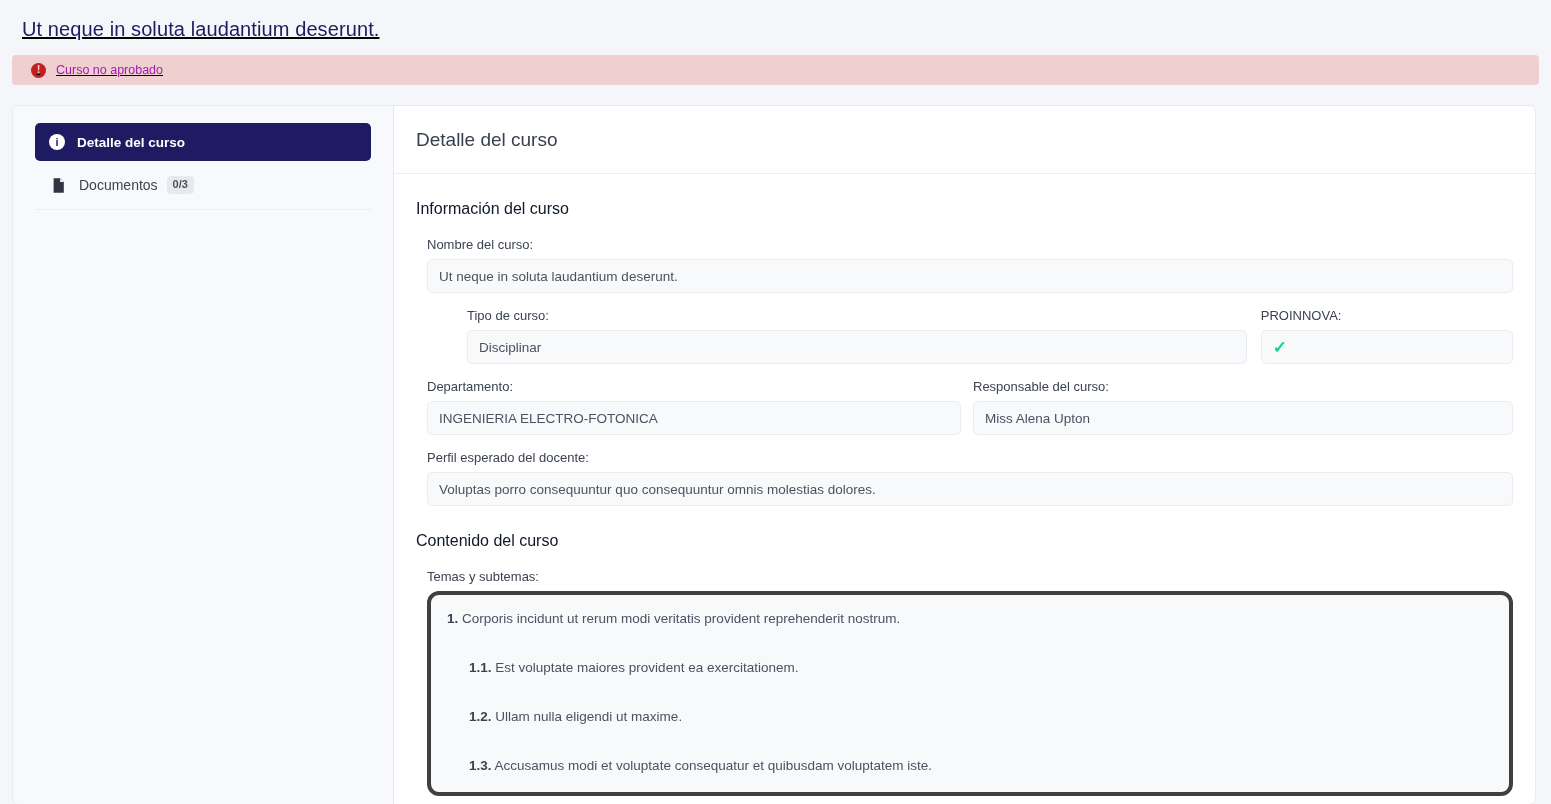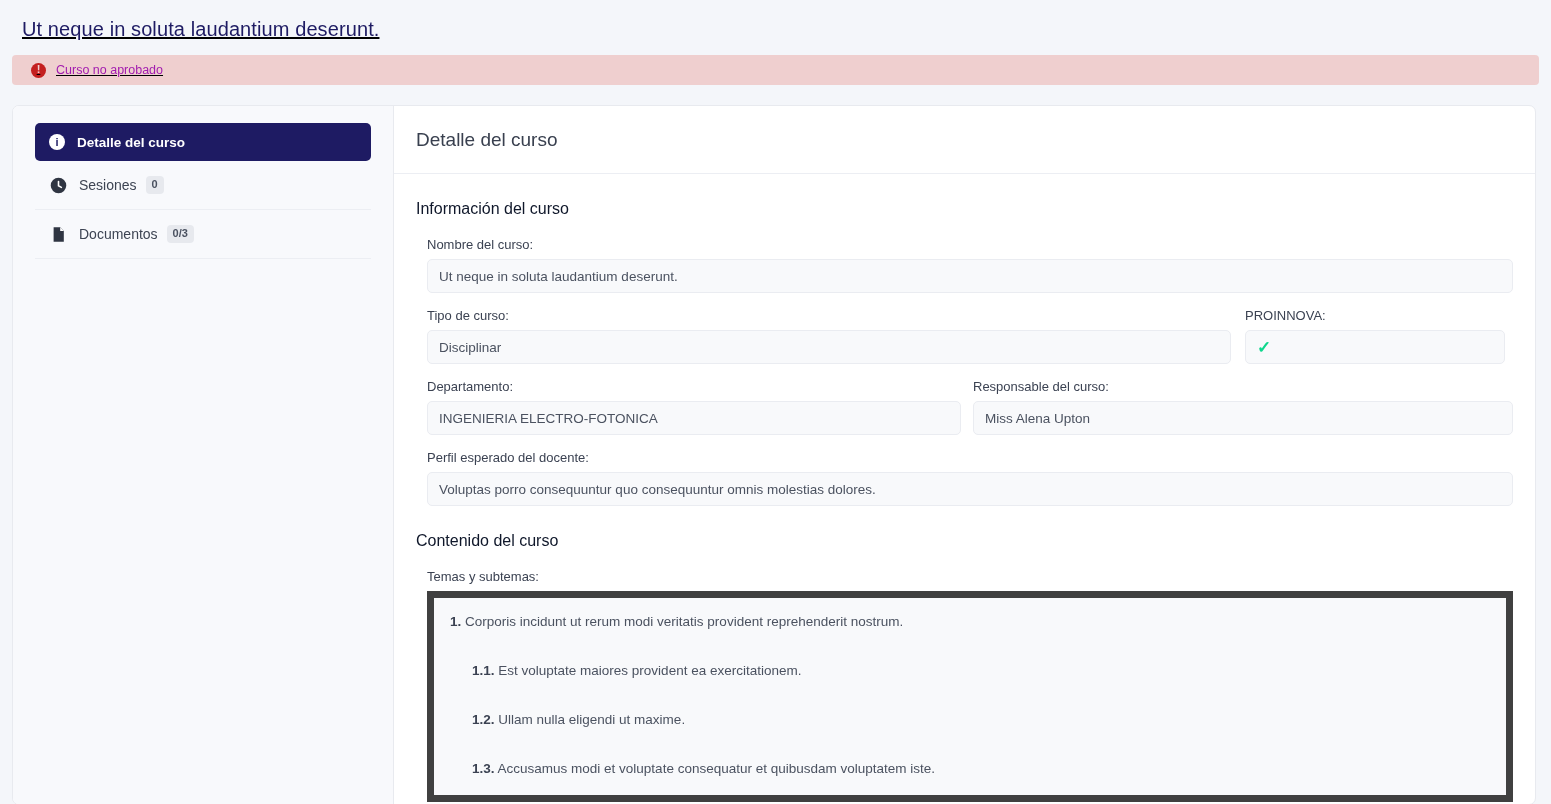--- a/index.html
+++ b/index.html
@@ -173,22 +173,22 @@
 
   .check {
     color: #0fd78d;
     font-size: 17px;
     font-weight: 700;
     line-height: 1;
   }
 
   .topics-box {
     background: #f8f9fb;
-    border: 7px solid #404040;
-    border-radius: 0;
+    border: 4px solid #404040;
+    border-radius: 12px;
     padding: 14px 16px 16px 16px;
   }
   .topic-line {
     font-size: 13.5px;
     color: #4b5260;
     line-height: 20px;
   }
   .topic-line.sub { padding-left: 22px; margin-top: 29px; }
   .topic-num { font-weight: 700; color: #3b4252; }
 
@@ -217,28 +217,20 @@
 
     <div class="sidebar">
 
       <div class="nav-item active">
         <span class="icon-circle">
             <span>i</span>
           </span>
         <span class="nav-label">Detalle del curso</span>
       </div>
 
-      <div class="nav-item plain">
-        <svg class="icon-svg" width="17" height="17" viewBox="0 0 16 16">
-          <circle cx="8" cy="8" r="7.3" fill="#2f3542"></circle>
-          <path d="M8 4.2 V8.3 L10.7 9.8" stroke="#ffffff" stroke-width="1.5" fill="none" stroke-linecap="round"></path>
-        </svg>
-        <span class="nav-label">Sesiones</span>
-        <span class="badge">0</span>
-      </div>
 
       <div class="nav-item plain">
         <svg class="icon-svg" width="17" height="17" viewBox="0 0 16 16">
           <path d="M3.4 1.2 H9.6 L13 4.6 V14.8 H3.4 Z" fill="#2f3542"></path>
           <path d="M9.6 1.2 V4.6 H13 Z" fill="#ffffff"></path>
         </svg>
         <span class="nav-label">Documentos</span>
         <span class="badge">0/3</span>
       </div>
 
@@ -251,21 +243,21 @@
       <div class="body-scroll">
 
         <div class="section-title">Información del curso</div>
 
         <div class="field">
           <span class="field-label">Nombre del curso:</span>
           <div class="field-box">Ut neque in soluta laudantium deserunt.</div>
         </div>
 
         <div class="row">
-          <div class="col" style="width:804px;">
+          <div class="col" style="width:804px;margin-left:40px;">
             <span class="field-label">Tipo de curso:</span>
             <div class="field-box">Disciplinar</div>
           </div>
           <div class="col" style="width:260px; margin-left:14px;">
             <span class="field-label">PROINNOVA:</span>
             <div class="field-box">
               <span class="check">✓</span>
             </div>
           </div>
         </div>

